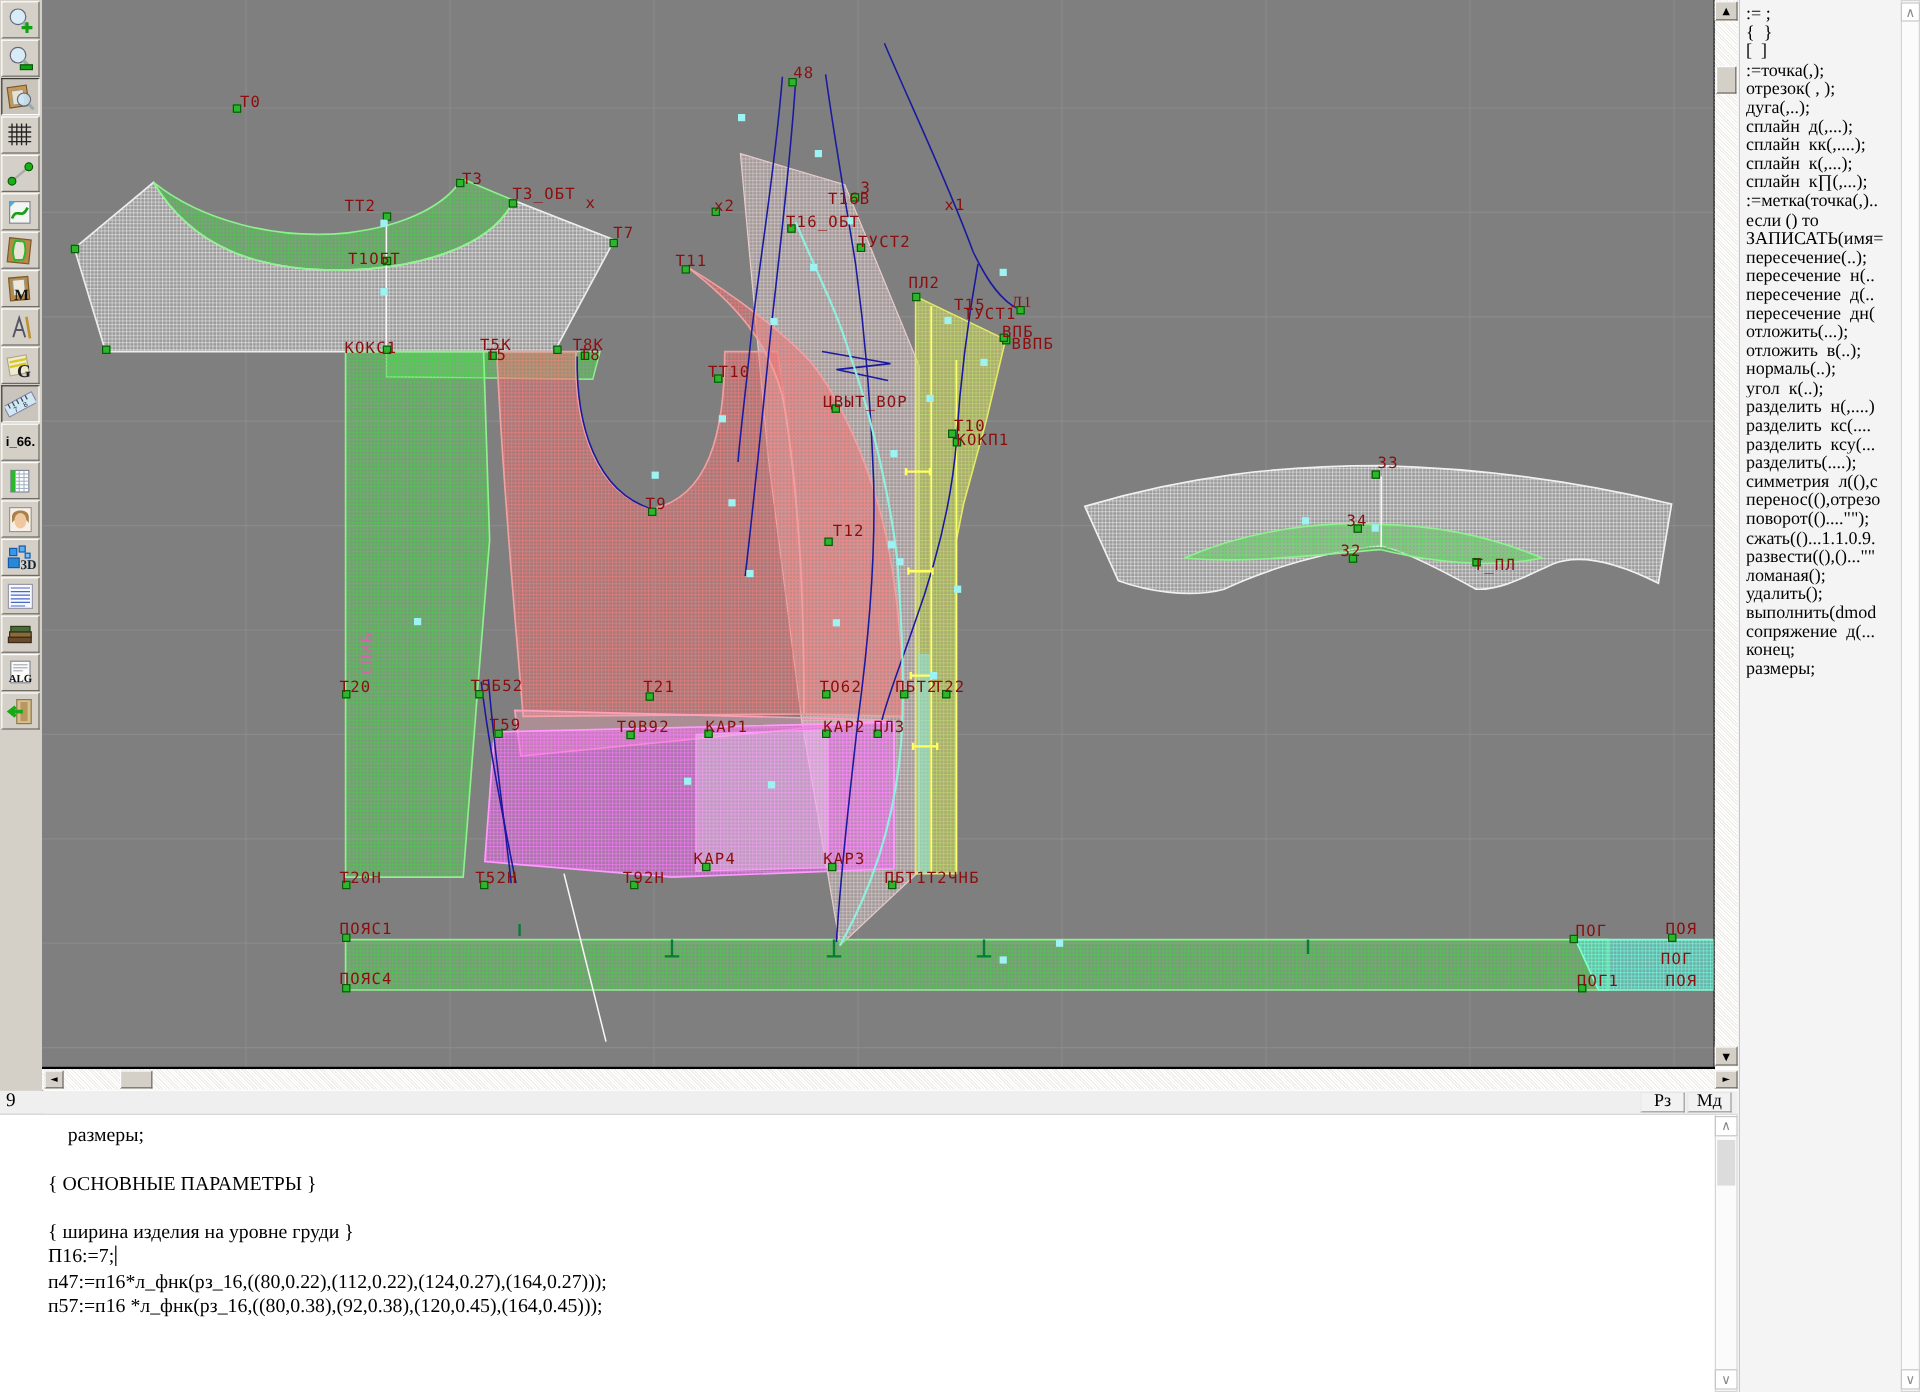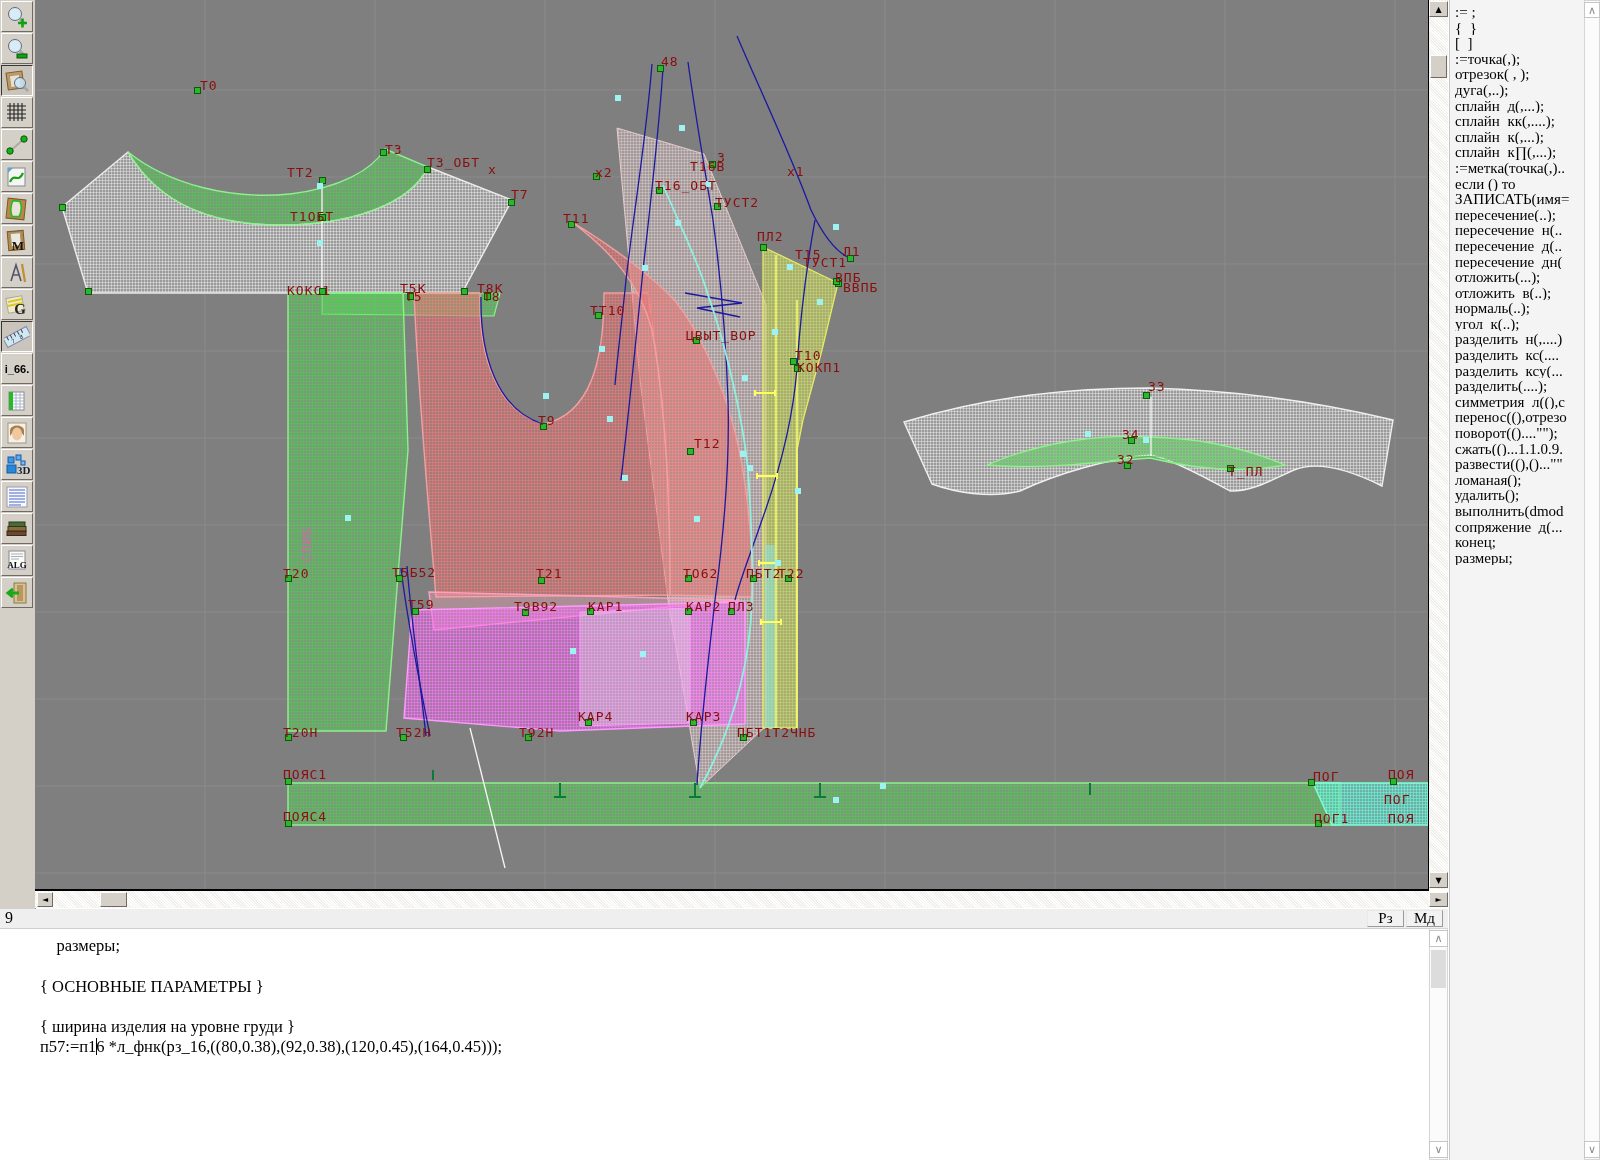--- a/index.html
+++ b/index.html
@@ -344,21 +344,21 @@
         <span class="cvlabel" style="left: 682px; top: 151px;">3</span>
         <span class="cvlabel" style="left: 655px; top: 160px;">Т16В</span>
         <span class="cvlabel" style="left: 620px; top: 179px;">Т16_ОБТ</span>
         <span class="cvlabel" style="left: 680px; top: 196px;">ТУСТ2</span>
         <span class="cvlabel" style="left: 255px; top: 210px;">Т1ОБТ</span>
         <span class="cvlabel" style="left: 528px; top: 212px; text-align: right;">Т11</span>
         <span class="cvlabel" style="left: 722px; top: 230px;">ПЛ2</span>
         <span class="cvlabel" style="left: 752px; top: 165px;">х1</span>
         <span class="cvlabel" style="left: 760px; top: 248px;">Т15</span>
         <span class="cvlabel" style="left: 768px; top: 256px;">ТУСТ1</span>
-        <span class="cvlabel" style="left: 808px; top: 245px;">Л1</span>
+        <span class="cvlabel" style="left: 808px; top: 245px; font-family: Liberation Serif, serif;">Л1</span>
         <span class="cvlabel" style="left: 800px; top: 271px;">ВПБ</span>
         <span class="cvlabel" style="left: 808px; top: 281px;">ВВПБ</span>
         <span class="cvlabel" style="left: 252px; top: 284px;">КОКС1</span>
         <span class="cvlabel" style="left: 365px; top: 282px;">Т5К</span>
         <span class="cvlabel" style="left: 370px; top: 290px;">Т5</span>
         <span class="cvlabel" style="left: 442px; top: 282px;">Т8К</span>
         <span class="cvlabel" style="left: 448px; top: 290px;">Т8</span>
         <span class="cvlabel" style="left: 555px; top: 304px;">ТТ10</span>
         <span class="cvlabel" style="left: 651px; top: 329px;">ЦВЫТ_ВОР</span>
         <span class="cvlabel" style="left: 760px; top: 349px;">Т10</span>
@@ -496,20 +496,22 @@
   </div>
 
   <div id="editor">
     <div style="height:7px;"></div>
     <div id="editor-lines">
         <div class="eline">    размеры;</div>
         <div class="eline"></div>
         <div class="eline">{ ОСНОВНЫЕ ПАРАМЕТРЫ }</div>
         <div class="eline"></div>
         <div class="eline">{ ширина изделия на уровне груди }</div>
+        <div class="eline">П16:=7;</div>
+        <div class="eline">п47:=п16*л_фнк(рз_16,((80,0.22),(112,0.22),(124,0.27),(164,0.27)));</div>
         <div class="eline">п57:=п16 *л_фнк(рз_16,((80,0.38),(92,0.38),(120,0.45),(164,0.45)));</div>
       </div>
     <div id="caret"></div>
   </div>
 
   <div class="fsb" style="left:1429px;top:928px;width:19px;height:232px;"></div>
   <div class="fbtn" style="left:1429px;top:930px;width:19px;height:17px;">∧</div>
   <div class="fthumb" style="left:1431px;top:950px;width:15px;height:38px;"></div>
   <div class="fbtn" style="left:1429px;top:1141px;width:19px;height:17px;">∨</div>
 

